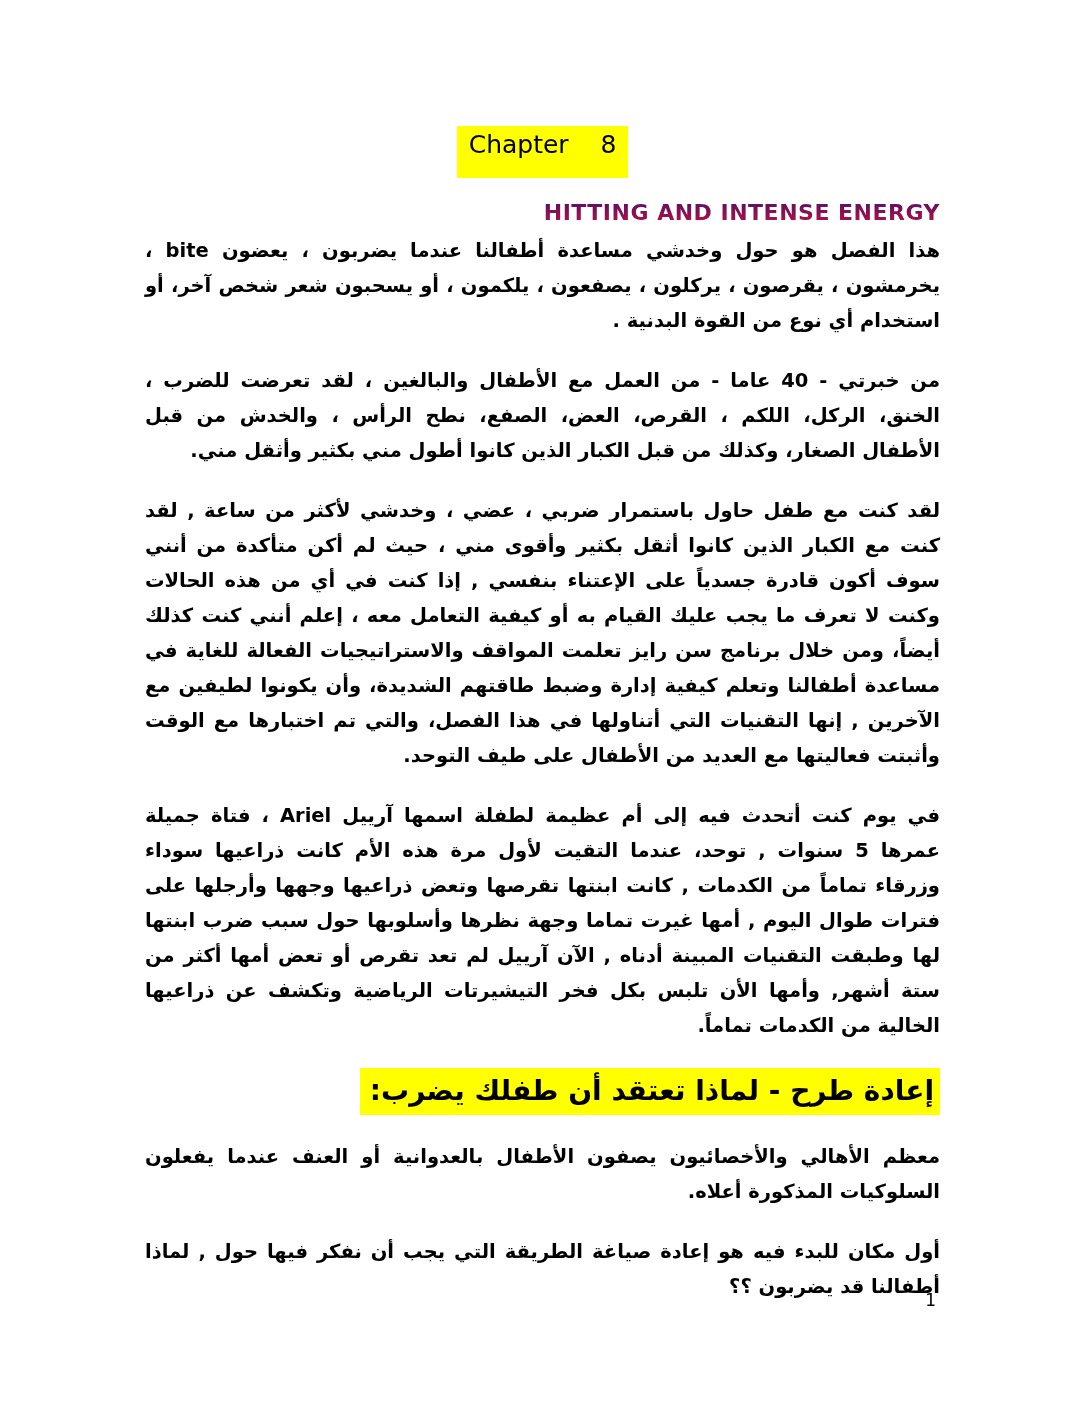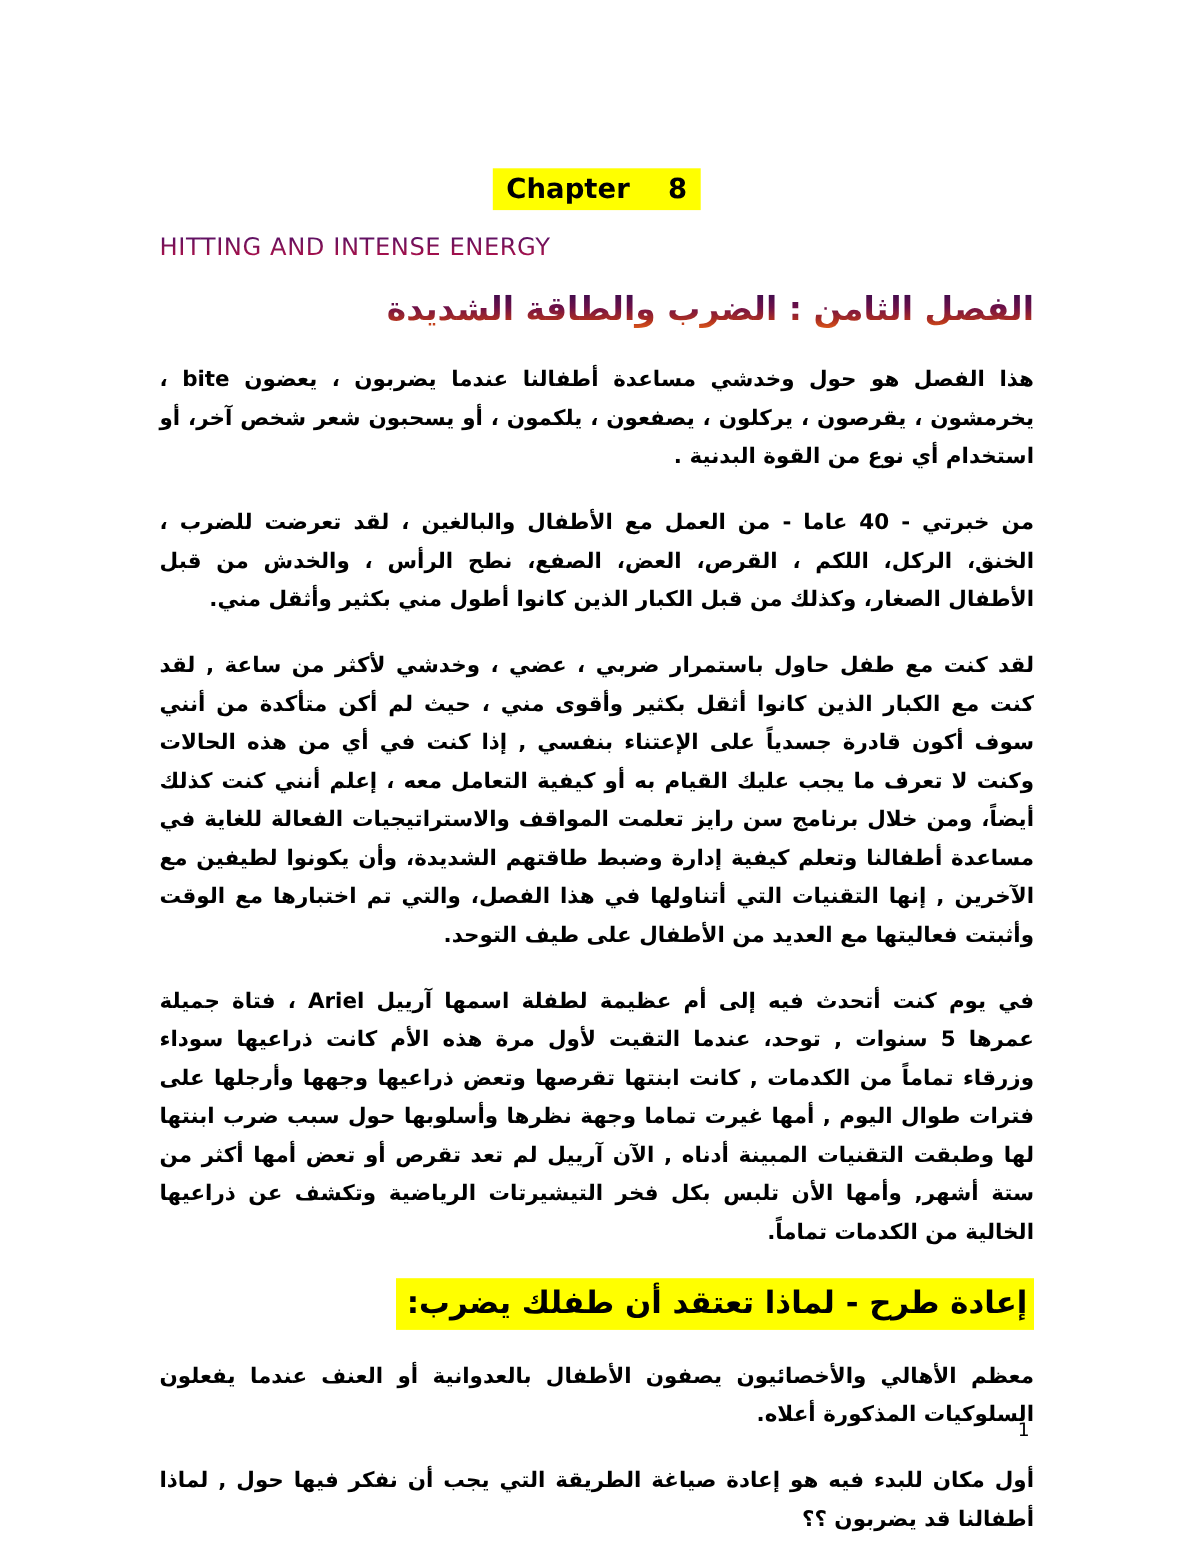--- a/index.html
+++ b/index.html
@@ -21,32 +21,31 @@
   .chapter-line {
     text-align: center;
     margin-bottom: 22px;
   }
   .hl {
     background: #ffff00;
     display: inline-block;
   }
   .chapter {
     font-size: 25px;
-    font-weight: bold;
+    font-weight: normal;
     color: #000000;
-    padding: 4px 12px 5px 12px;
+    padding: 4px 12px 19px 12px;
     white-space: pre;
-    margin-top: 27px;
   }
   .english-title {
-    text-align: left;
+    text-align: right;
     font-size: 22px;
-    font-weight: normal;
+    font-weight: bold;
     letter-spacing: 0.5px;
-    margin-bottom: 24px;
+    margin-bottom: 8px;
   }
   .gradient-en {
     background: linear-gradient(180deg, #521069 0%, #8d114f 55%, #c20d48 100%);
     -webkit-background-clip: text;
     background-clip: text;
     color: #a50d4e;
     -webkit-text-fill-color: transparent;
   }
   .arabic-title {
     direction: rtl;
@@ -99,21 +98,20 @@
 <body>
 
 <div class="page">
 
   <div class="chapter-line">
     <span class="hl chapter">Chapter    8</span>
   </div>
 
   <div class="english-title gradient-en">HITTING AND INTENSE ENERGY</div>
 
-  <div class="arabic-title gradient-ar">الفصل الثامن : الضرب والطاقة الشديدة</div>
 
   <p class="body-par">هذا الفصل هو حول وخدشي مساعدة أطفالنا عندما يضربون ، يعضون bite ، يخرمشون ، يقرصون ، يركلون ، يصفعون ، يلكمون ، أو يسحبون شعر شخص آخر، أو استخدام أي نوع من القوة البدنية .</p>
 
   <p class="body-par">من خبرتي -  40 عاما - من العمل مع الأطفال والبالغين ، لقد تعرضت للضرب ، الخنق، الركل، اللكم ، القرص، العض، الصفع، نطح الرأس ، والخدش من قبل الأطفال الصغار، وكذلك من قبل الكبار الذين كانوا أطول مني بكثير وأثقل مني.</p>
 
   <p class="body-par">لقد كنت مع طفل حاول باستمرار ضربي ، عضي ، وخدشي  لأكثر من ساعة , لقد كنت مع الكبار  الذين كانوا أثقل بكثير وأقوى مني ، حيث لم أكن متأكدة من أنني سوف أكون قادرة جسدياً على الإعتناء بنفسي , إذا كنت في أي من هذه الحالات وكنت لا تعرف ما يجب عليك القيام به أو كيفية التعامل معه ، إعلم أنني كنت كذلك أيضاً، ومن خلال برنامج سن رايز تعلمت المواقف والاستراتيجيات الفعالة للغاية في مساعدة أطفالنا وتعلم كيفية إدارة وضبط طاقتهم الشديدة، وأن يكونوا لطيفين مع الآخرين , إنها التقنيات التي أتناولها  في هذا الفصل، والتي تم اختبارها مع الوقت وأثبتت فعاليتها مع العديد من الأطفال على طيف التوحد.</p>
 
   <p class="body-par">في يوم  كنت أتحدث فيه إلى أم عظيمة لطفلة اسمها آرييل Ariel ، فتاة جميلة عمرها 5 سنوات , توحد، عندما التقيت لأول مرة هذه الأم كانت ذراعيها سوداء وزرقاء تماماً من الكدمات , كانت ابنتها تقرصها وتعض ذراعيها وجهها وأرجلها على فترات طوال اليوم , أمها غيرت تماما وجهة نظرها وأسلوبها حول سبب ضرب ابنتها لها وطبقت التقنيات المبينة أدناه , الآن آرييل لم تعد تقرص أو تعض أمها أكثر من ستة أشهر, وأمها الأن تلبس بكل فخر التيشيرتات الرياضية وتكشف عن ذراعيها الخالية من الكدمات تماماً.</p>
 
   <div class="section-line">

